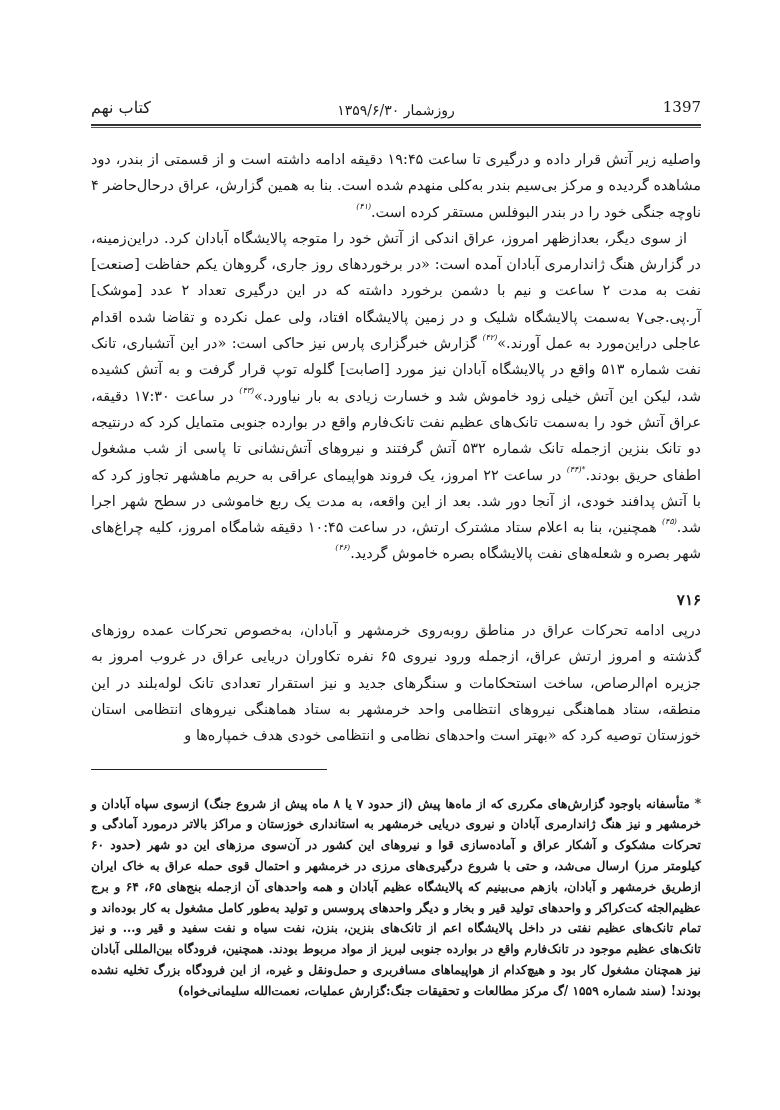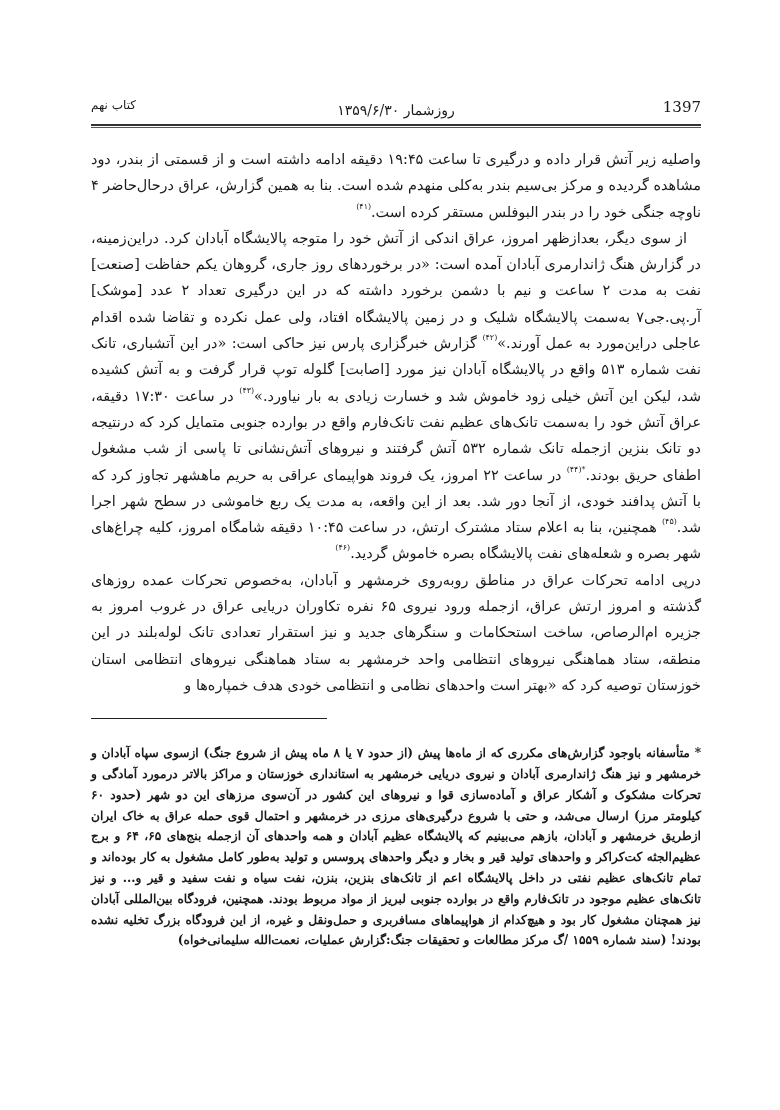--- a/index.html
+++ b/index.html
@@ -1,26 +1,26 @@
 <!DOCTYPE html>
 <html><head>
 <meta charset="utf-8">
 <style>
   html, body { margin: 0; padding: 0; background: #ffffff; }
   body { width: 780px; height: 1110px; position: relative; font-family: "DejaVu Serif", serif; color: #1a1a1a; overflow: hidden; }
   .page { position: absolute; left: 91px; top: 98px; width: 610px; direction: rtl; }
   .header { position: relative; height: 26px; }
   .header .pnum { position: absolute; right: 0; top: 0; font-size: 15px; }
   .header .run { position: absolute; left: 0; right: 0; text-align: center; top: 4px; font-size: 14px; }
-  .header .book { position: absolute; left: 0; top: 0; font-size: 12px; }
+  .header .book { position: absolute; left: 0; top: 0; font-size: 16px; }
   .header-rule { border-top: 2px solid #333; border-bottom: 1px solid #555; height: 1px; margin-top: 0; }
   .body-text { margin-top: 18px; font-size: 14.4px; line-height: 26.3px; text-align: justify; }
   .body-text p { margin: 0; }
   .body-text p.indent { text-indent: 14px; }
-  sup { font-size: 8px; vertical-align: 8px; line-height: 0; }
+  sup { font-size: 8px; vertical-align: 8px; line-height: 0; font-style: italic; }
   .section-num { font-weight: bold; font-size: 15px; margin-top: 20px; margin-bottom: 4px; text-align: right; }
   .fn-rule { width: 236px; border-top: 1px solid #222; margin: 20px 0 24px auto; margin-left: auto; margin-right: 0; }
   .fn-rule-wrap { direction: ltr; }
   .fn-rule-wrap .fn-rule { margin-left: 0; margin-right: auto; }
   .footnote { font-size: 12.2px; line-height: 20.8px; text-align: justify; }
   .footnote p { margin: 0; font-weight: bold; }
 </style>
 </head>
 <body>
 
@@ -29,20 +29,21 @@
     <span class="pnum">1397</span>
     <span class="run">روزشمار ۱۳۵۹/۶/۳۰</span>
     <span class="book">کتاب نهم</span>
   </div>
   <div class="header-rule"></div>
 
   <div class="body-text">
     <p><span>واصلیه زیر آتش قرار داده و درگیری تا ساعت ۱۹:۴۵ دقیقه ادامه داشته است و از قسمتی از بندر، دود مشاهده گردیده و مرکز بی‌سیم بندر به‌کلی منهدم شده است. بنا به همین گزارش، عراق درحال‌حاضر ۴ ناوچه جنگی خود را در بندر البوفلس مستقر کرده است.</span><sup>(۴۱)</sup></p>
     <p class="indent"><span>از سوی دیگر، بعدازظهر امروز، عراق اندکی از آتش خود را متوجه پالایشگاه آبادان کرد. دراین‌زمینه، در گزارش هنگ ژاندارمری آبادان آمده است: «در برخوردهای روز جاری، گروهان یکم حفاظت [صنعت] نفت به مدت ۲ ساعت و نیم با دشمن برخورد داشته که در این درگیری تعداد ۲ عدد [موشک] آر.پی.جی۷ به‌سمت پالایشگاه شلیک و در زمین پالایشگاه افتاد، ولی عمل نکرده و تقاضا شده اقدام عاجلی دراین‌مورد به عمل آورند.»</span><sup>(۴۲)</sup><span> گزارش خبرگزاری پارس نیز حاکی است: «در این آتشباری، تانک نفت شماره ۵۱۳ واقع در پالایشگاه آبادان نیز مورد [اصابت] گلوله توپ قرار گرفت و به آتش کشیده شد، لیکن این آتش خیلی زود خاموش شد و خسارت زیادی به بار نیاورد.»</span><sup>(۴۳)</sup><span> در ساعت ۱۷:۳۰ دقیقه، عراق آتش خود را به‌سمت تانک‌های عظیم نفت تانک‌فارم واقع در بوارده جنوبی متمایل کرد که درنتیجه دو تانک بنزین ازجمله تانک شماره ۵۳۲ آتش گرفتند و نیروهای آتش‌نشانی تا پاسی از شب مشغول اطفای حریق بودند.</span><sup>*(۴۴)</sup><span> در ساعت ۲۲ امروز، یک فروند هواپیمای عراقی به حریم ماهشهر تجاوز کرد که با آتش پدافند خودی، از آنجا دور شد. بعد از این واقعه، به مدت یک ربع خاموشی در سطح شهر اجرا شد.</span><sup>(۴۵)</sup><span> همچنین، بنا به اعلام ستاد مشترک ارتش، در ساعت ۱۰:۴۵ دقیقه شامگاه امروز، کلیه چراغ‌های شهر بصره و شعله‌های نفت پالایشگاه بصره خاموش گردید.</span><sup>(۴۶)</sup></p>
 
+    <div class="section-num">۷۱۶</div>
     <p>درپی ادامه تحرکات عراق در مناطق روبه‌روی خرمشهر و آبادان، به‌خصوص تحرکات عمده روزهای گذشته و امروز ارتش عراق، ازجمله ورود نیروی ۶۵ نفره تکاوران دریایی عراق در غروب امروز به جزیره ام‌الرصاص، ساخت استحکامات و سنگرهای جدید و نیز استقرار تعدادی تانک لوله‌بلند در این منطقه، ستاد هماهنگی نیروهای انتظامی واحد خرمشهر به ستاد هماهنگی نیروهای انتظامی استان خوزستان توصیه کرد که «بهتر است واحدهای نظامی و انتظامی خودی هدف خمپاره‌ها و</p>
   </div>
 
   <div class="fn-rule-wrap">
       <div class="fn-rule"></div>
     </div>
 
   <div class="footnote">
     <p>* متأسفانه باوجود گزارش‌های مکرری که از ماه‌ها پیش (از حدود ۷ یا ۸ ماه پیش از شروع جنگ) ازسوی سپاه آبادان و خرمشهر و نیز هنگ ژاندارمری آبادان و نیروی دریایی خرمشهر به استانداری خوزستان و مراکز بالاتر درمورد آمادگی و تحرکات مشکوک و آشکار عراق و آماده‌سازی قوا و نیروهای این کشور در آن‌سوی مرزهای این دو شهر (حدود ۶۰ کیلومتر مرز) ارسال می‌شد، و حتی با شروع درگیری‌های مرزی در خرمشهر و احتمال قوی حمله عراق به خاک ایران ازطریق خرمشهر و آبادان، بازهم می‌بینیم که پالایشگاه عظیم آبادان و همه واحدهای آن ازجمله بنج‌های ۶۵، ۶۴ و برج عظیم‌الجثه کت‌کراکر و واحدهای تولید قیر و بخار و دیگر واحدهای پروسس و تولید به‌طور کامل مشغول به کار بوده‌اند و تمام تانک‌های عظیم نفتی در داخل پالایشگاه اعم از تانک‌های بنزین، بنزن، نفت سیاه و نفت سفید و قیر و... و نیز تانک‌های عظیم موجود در تانک‌فارم واقع در بوارده جنوبی لبریز از مواد مربوط بودند. همچنین، فرودگاه بین‌المللی آبادان نیز همچنان مشغول کار بود و هیچ‌کدام از هواپیماهای مسافربری و حمل‌ونقل و غیره، از این فرودگاه بزرگ تخلیه نشده بودند! (سند شماره ۱۵۵۹ /گ مرکز مطالعات و تحقیقات جنگ:گزارش عملیات، نعمت‌الله سلیمانی‌خواه)</p>
   </div>

